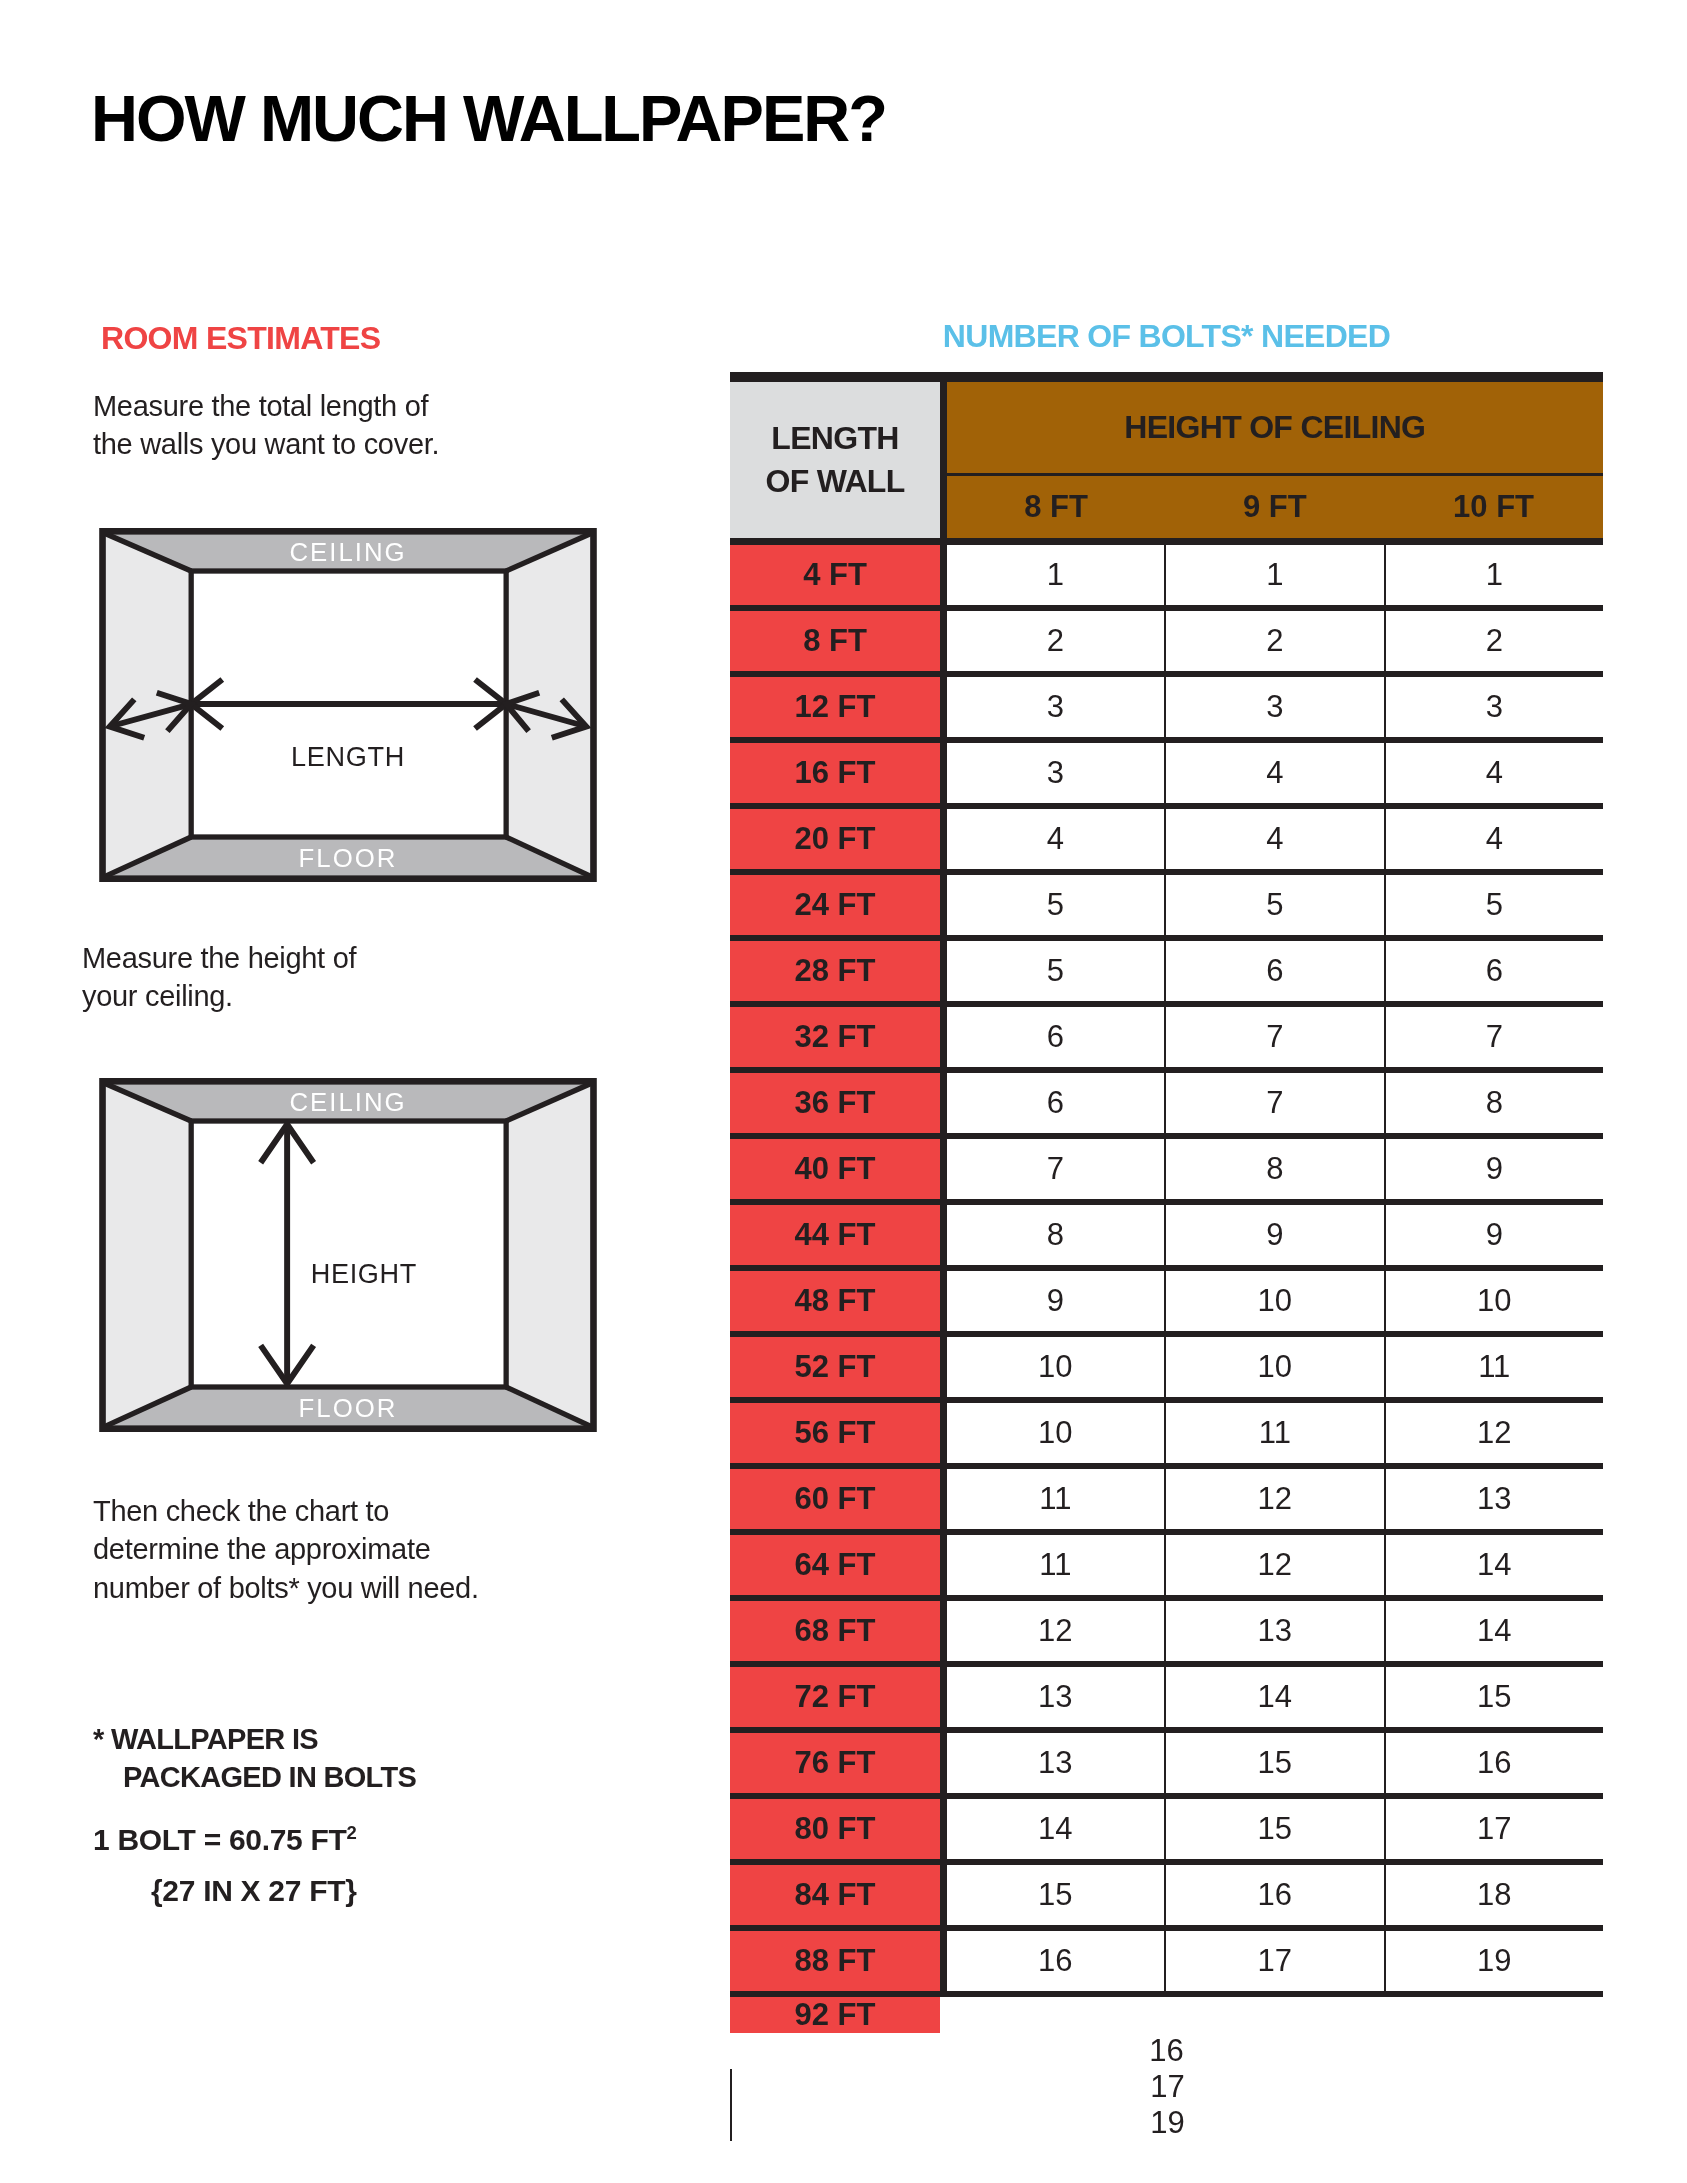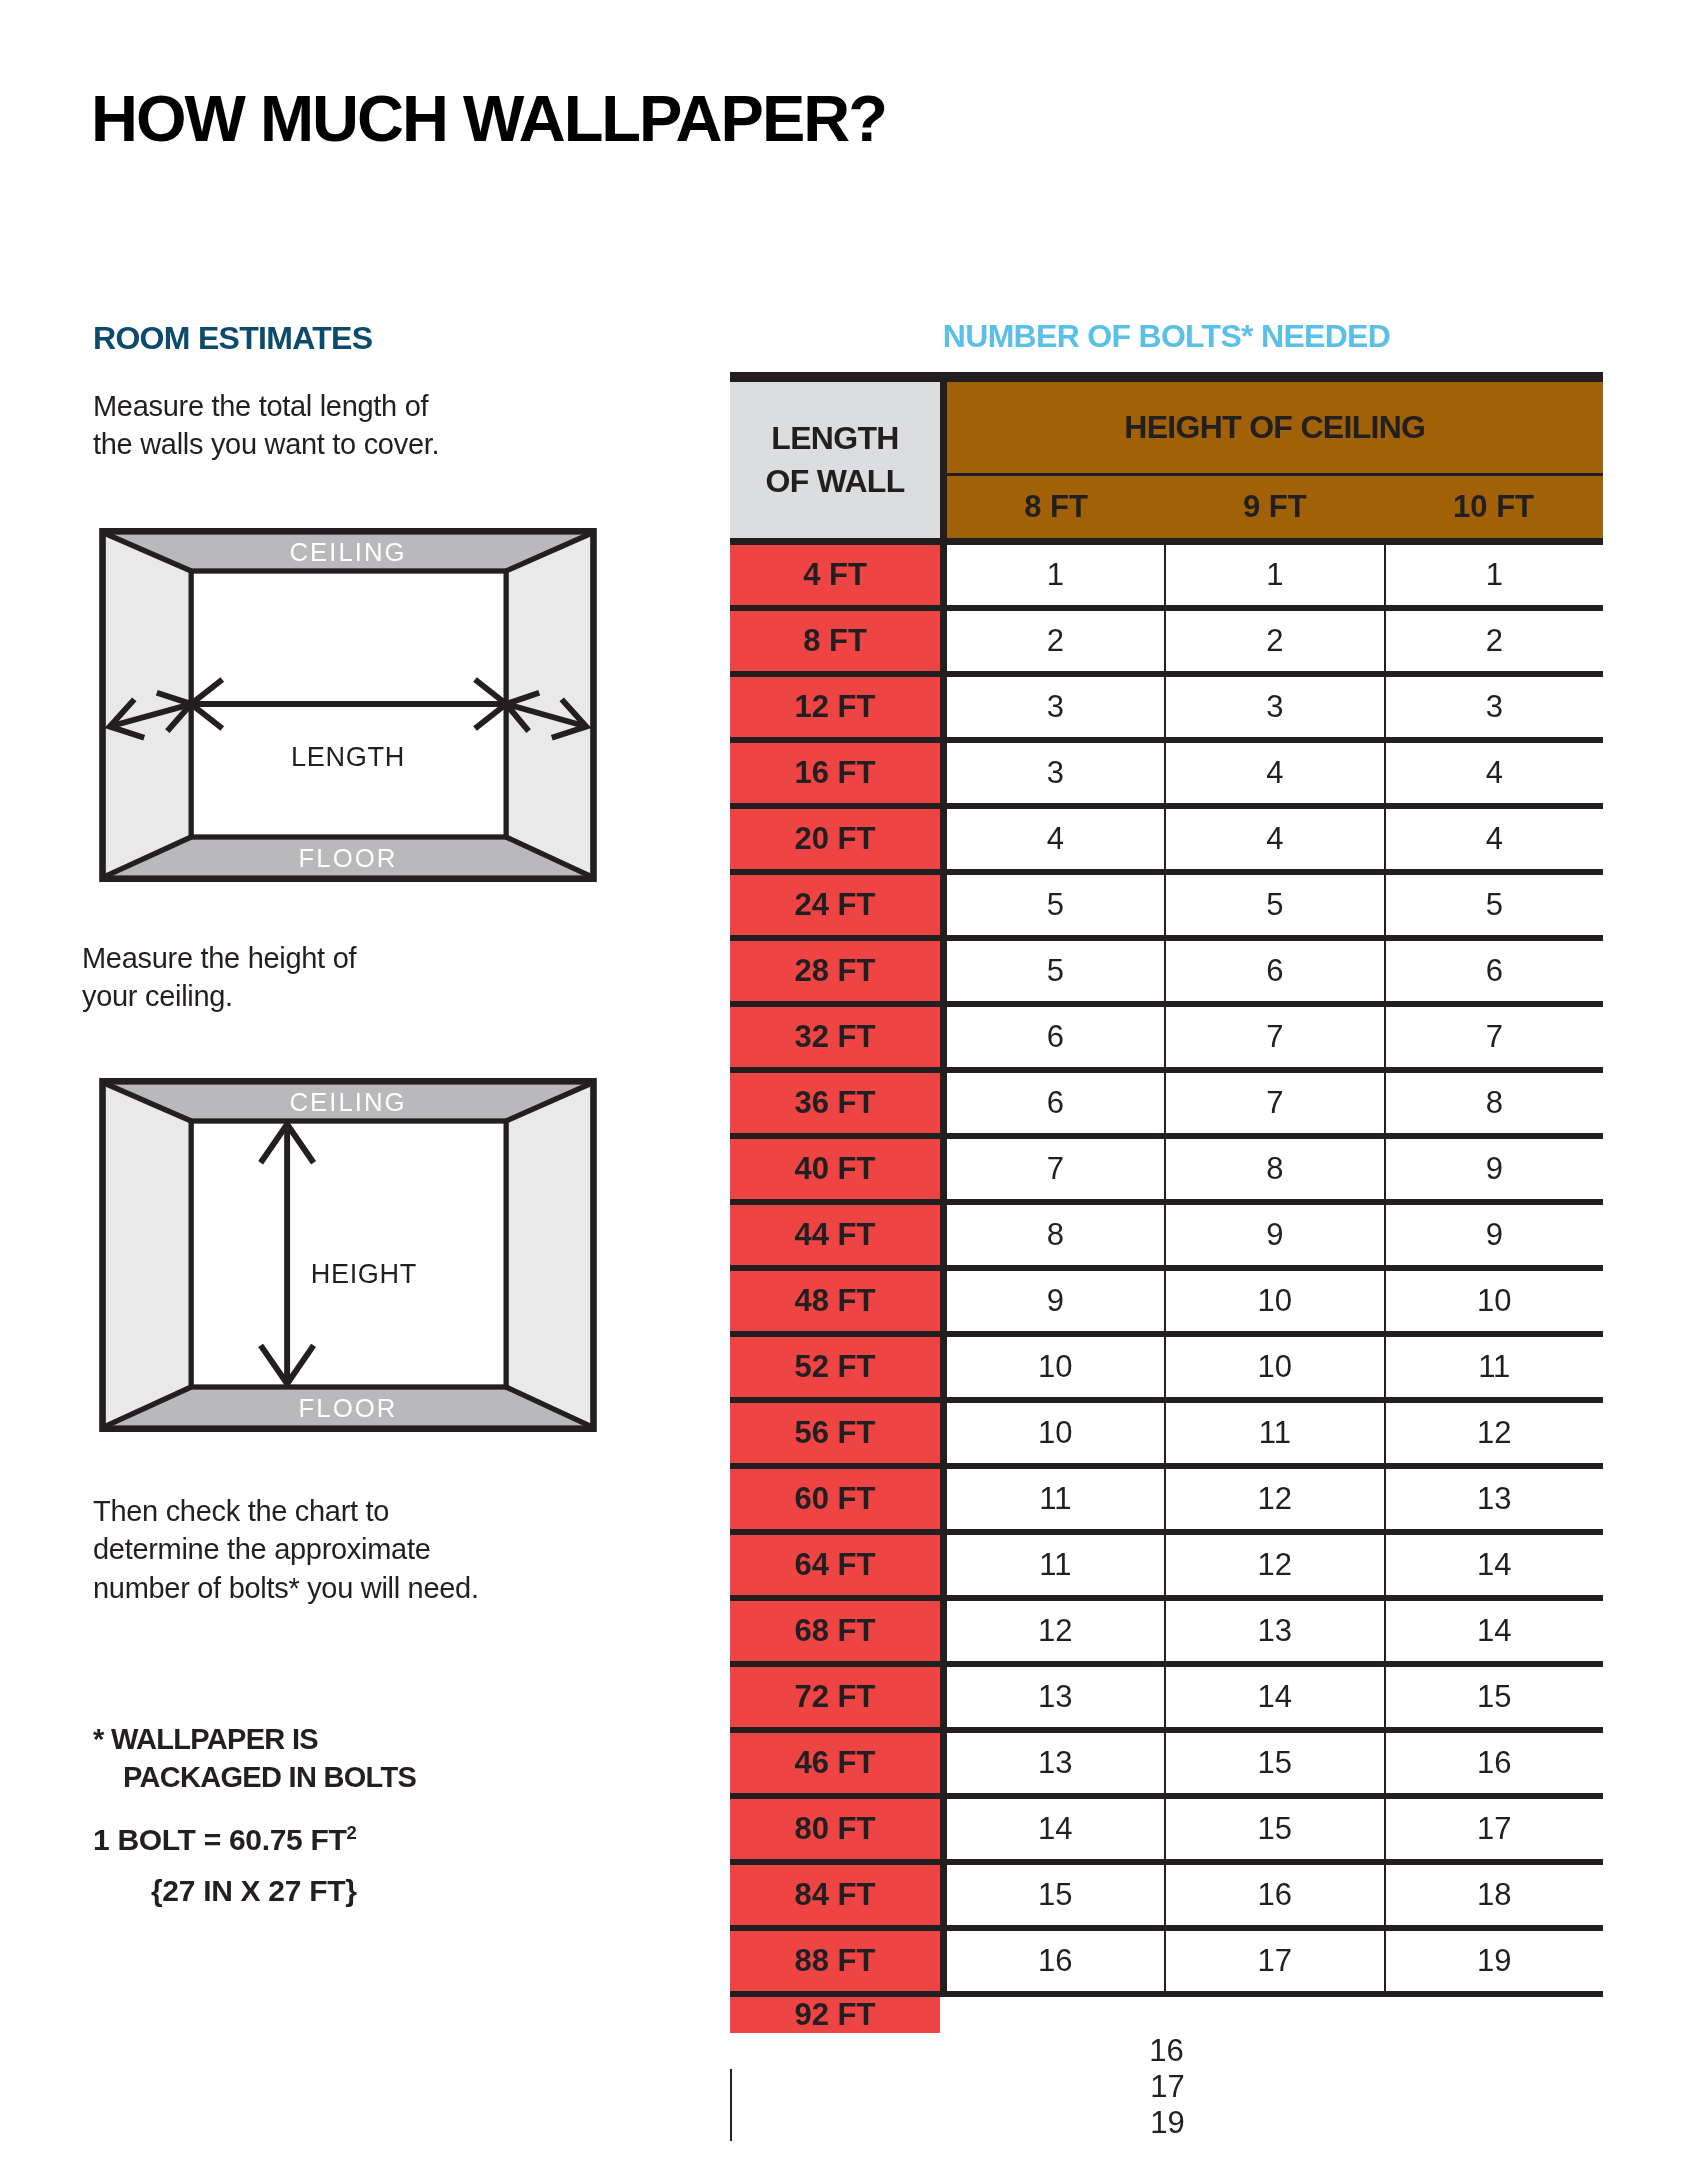--- a/index.html
+++ b/index.html
@@ -47,21 +47,21 @@
   .room-label{font-size:39px;fill:#ffffff;letter-spacing:3px;}
   .dim-label{font-size:41px;fill:#231f20;letter-spacing:1px;}
 </style>
 </head>
 <body>
 
 <div class="page">
 
   <div class="abs main-title" style="color:#000000;">HOW MUCH WALLPAPER?</div>
 
-  <div class="abs section-head" style="left:93px;top:322px;color:#0c4a6e;">ROOM ESTIMATES</div>
+  <div class="abs section-head" style="left:101px;top:322px;color:#ef4444;">ROOM ESTIMATES</div>
 
   <div class="abs body-text" style="left:93px;top:387px;">
     <div>Measure the total length of</div>
     <div>the walls you want to cover.</div>
   </div>
 
   <svg class="abs" style="left:99px;top:528px;" width="498" height="354" viewBox="0 0 752 535">
     <polygon points="8,8 744,8 615,65 139,65" fill="#b9b9bb"></polygon>
     <polygon points="8,527 744,527 615,467 139,467" fill="#b9b9bb"></polygon>
     <polygon points="8,8 139,65 139,467 8,527" fill="#e9e9ea"></polygon>
@@ -272,21 +272,21 @@
           <div class="val">14</div>
         </div>
         <div class="trow">
           <div class="rlabel">72 FT</div>
           <div class="vdivider"></div>
           <div class="val">13</div>
           <div class="val">14</div>
           <div class="val">15</div>
         </div>
         <div class="trow">
-          <div class="rlabel">46 FT</div>
+          <div class="rlabel">76 FT</div>
           <div class="vdivider"></div>
           <div class="val">13</div>
           <div class="val">15</div>
           <div class="val">16</div>
         </div>
         <div class="trow">
           <div class="rlabel">80 FT</div>
           <div class="vdivider"></div>
           <div class="val">14</div>
           <div class="val">15</div>

